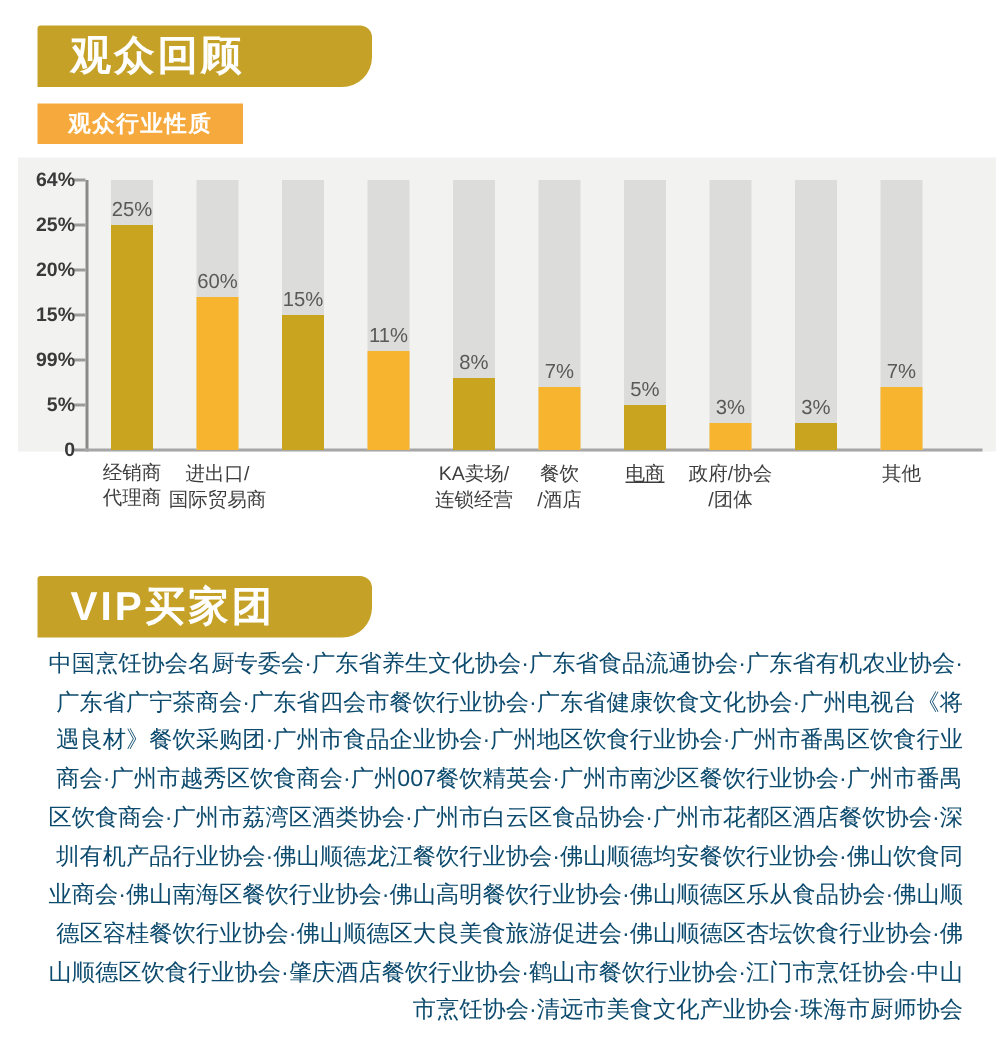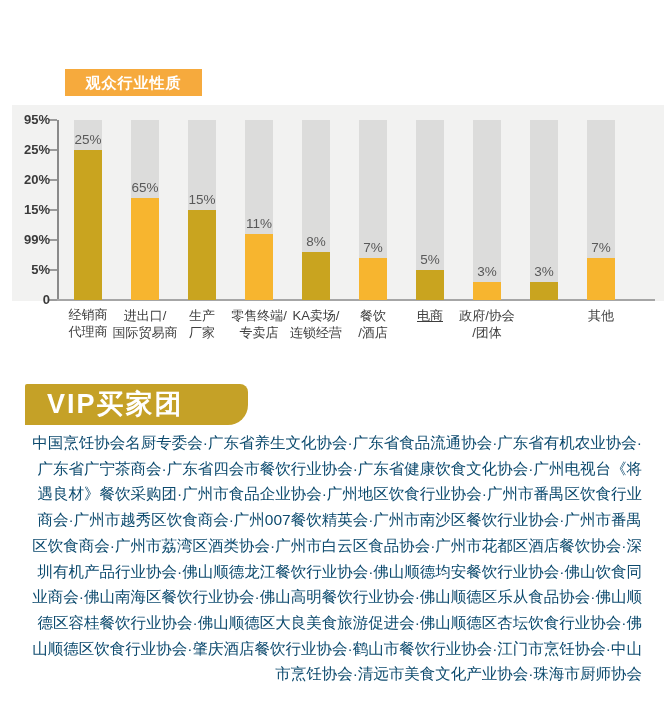--- a/index.html
+++ b/index.html
@@ -22,21 +22,21 @@
     letter-spacing:2px;
   }
   #ribbon-audience{top:17px;}
   #ribbon-vip{top:384px;}
 
   
   .subheader{
     position:absolute;left:25px;top:69px;width:137px;height:27px;
     background:var(--orange,#F6AA3D);
     color:#fff;font-weight:bold;font-size:15px;line-height:27px;
-    text-align:center;letter-spacing:1px;margin-left:40px;
+    text-align:center;letter-spacing:1px;
   }
 
   
   #chart{position:absolute;left:0;top:105px;width:664px;height:260px;}
   #chart-band{position:absolute;left:12px;right:0;top:0;height:196px;background:var(--band,#F2F2F1);}
   #y-axis-line{position:absolute;left:57px;top:15px;width:2px;height:181px;background:#8A8A8A;}
   #x-axis-line{position:absolute;left:57px;top:194px;width:598px;height:2px;background:#A6A6A6;}
   .ytick-mark{position:absolute;width:8px;height:1.5px;background:#9B9B9B;left:49px;}
   .ytick-label{
     position:absolute;right:614px;left:0;text-align:right;
@@ -58,32 +58,35 @@
     position:absolute;left:25px;top:430px;width:617px;
     font-size:15.5px;line-height:25.7px;color:#0c4a6e;
     text-align:right;word-break:break-all;
   }
 </style>
 </head>
 <body>
 
 <div id="page">
 
+  <div id="ribbon-audience" class="ribbon">
+    <span>观众回顾</span>
+  </div>
 
   <div class="subheader">
     <span>观众行业性质</span>
   </div>
 
   <div id="chart">
     <div id="chart-band"></div>
     <div id="y-axis-line"></div>
     <div id="x-axis-line"></div>
 
   <div class="ytick-mark" style="top: 14px;"></div>
-      <div class="ytick-label" style="top: 7px;">95%</div>
+      <div class="ytick-label" style="top: 7px;">64%</div>
       <div class="ytick-mark" style="top: 44px;"></div>
       <div class="ytick-label" style="top: 37px;">25%</div>
       <div class="ytick-mark" style="top: 74px;"></div>
       <div class="ytick-label" style="top: 67px;">20%</div>
       <div class="ytick-mark" style="top: 104px;"></div>
       <div class="ytick-label" style="top: 97px;">15%</div>
       <div class="ytick-mark" style="top: 134px;"></div>
       <div class="ytick-label" style="top: 127px;">99%</div>
       <div class="ytick-mark" style="top: 164px;"></div>
       <div class="ytick-label" style="top: 157px;">5%</div>
@@ -91,39 +94,31 @@
       <div class="ytick-label" style="top: 187px;">0</div>
       <div class="bar-track" style="left: 74px; width: 28px;"></div>
       <div class="bar-fill" style="left: 74px; width: 28px; top: 45px; height: 150px; background: rgb(201, 164, 31);"></div>
       <div class="bar-value" style="left: 63px; width: 50px; top: 27px;">25%</div>
       <div class="x-label" style="left: 43px; font-family: Liberation Mono, monospace;">
         <div>经销商</div>
         <div>代理商</div>
       </div>
       <div class="bar-track" style="left: 131px; width: 28px;"></div>
       <div class="bar-fill" style="left: 131px; width: 28px; top: 93px; height: 102px; background: rgb(247, 181, 47);"></div>
-      <div class="bar-value" style="left: 120px; width: 50px; top: 75px;">65%</div>
+      <div class="bar-value" style="left: 120px; width: 50px; top: 75px;">60%</div>
       <div class="x-label" style="left: 100px;">
         <div>进出口/</div>
         <div>国际贸易商</div>
       </div>
       <div class="bar-track" style="left: 188px; width: 28px;"></div>
       <div class="bar-fill" style="left: 188px; width: 28px; top: 105px; height: 90px; background: rgb(201, 164, 31);"></div>
       <div class="bar-value" style="left: 177px; width: 50px; top: 87px;">15%</div>
-      <div class="x-label" style="left: 157px;">
-        <div>生产</div>
-        <div>厂家</div>
-      </div>
       <div class="bar-track" style="left: 245px; width: 28px;"></div>
       <div class="bar-fill" style="left: 245px; width: 28px; top: 129px; height: 66px; background: rgb(247, 181, 47);"></div>
       <div class="bar-value" style="left: 234px; width: 50px; top: 111px; text-align: center;">11%</div>
-      <div class="x-label" style="left: 214px;">
-        <div>零售终端/</div>
-        <div>专卖店</div>
-      </div>
       <div class="bar-track" style="left: 302px; width: 28px;"></div>
       <div class="bar-fill" style="left: 302px; width: 28px; top: 147px; height: 48px; background: rgb(201, 164, 31);"></div>
       <div class="bar-value" style="left: 291px; width: 50px; top: 129px;">8%</div>
       <div class="x-label" style="left: 271px;">
         <div>KA卖场/</div>
         <div>连锁经营</div>
       </div>
       <div class="bar-track" style="left: 359px; width: 28px;"></div>
       <div class="bar-fill" style="left: 359px; width: 28px; top: 153px; height: 42px; background: rgb(247, 181, 47);"></div>
       <div class="bar-value" style="left: 348px; width: 50px; top: 135px;">7%</div>

